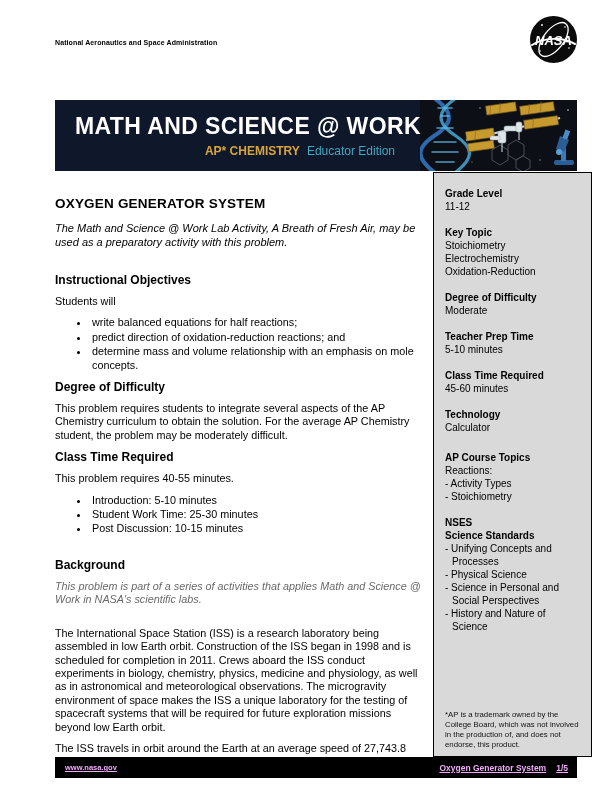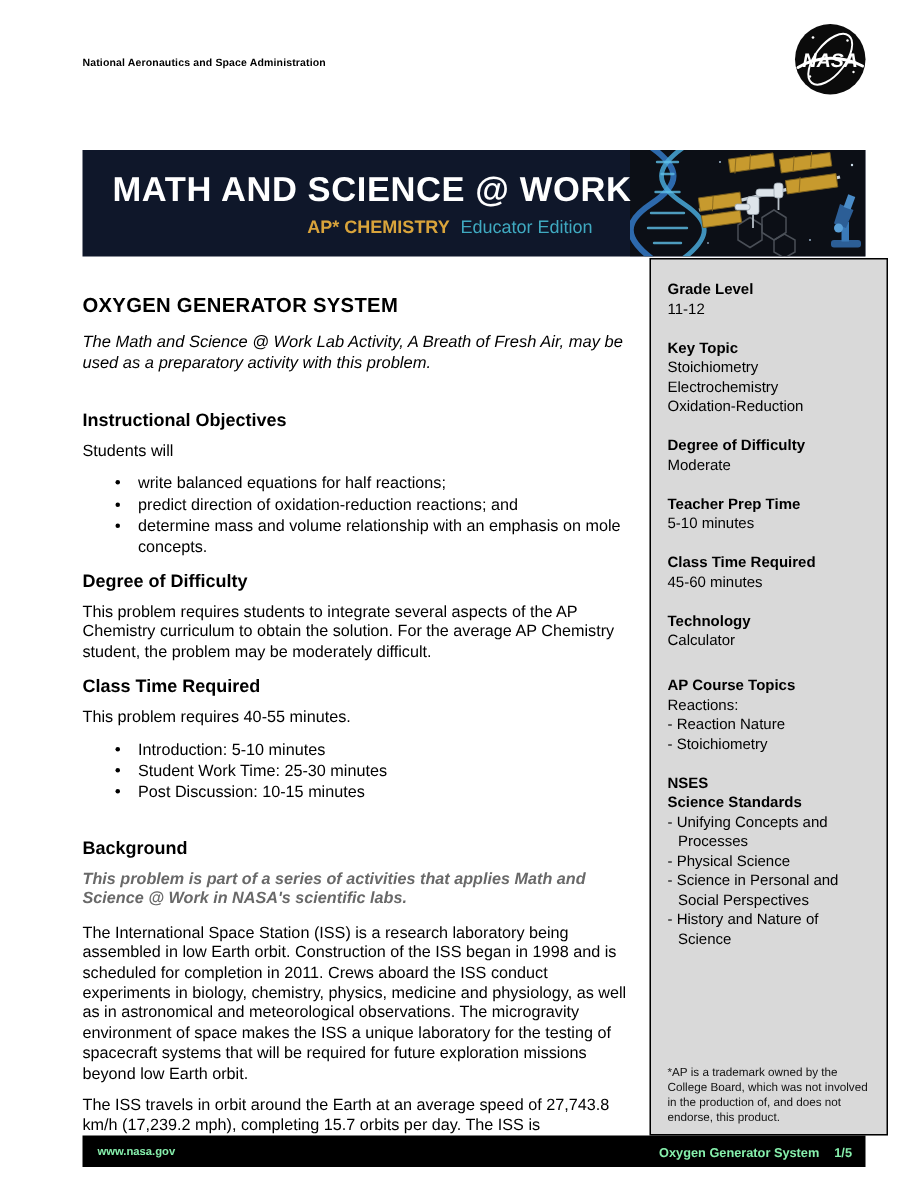--- a/index.html
+++ b/index.html
@@ -37,21 +37,21 @@
   .banner-art { width:157px; height:71px; display:block; }
 
   
   .main { position:absolute; left:55px; top:196px; width:366px; color:#000; }
   .main h1 { font-size:13.5px; font-weight:bold; margin-bottom:11px; letter-spacing:.2px; }
   .main .intro { font-size:11px; font-style:italic; line-height:13.5px; margin-bottom:24px; }
   .main h2 { font-size:12px; font-weight:bold; margin-top:8px; margin-bottom:8px; }
   .main p, .main .lead { font-size:10.8px; line-height:13.4px; margin-bottom:8px; }
   .main ul { margin:2px 0 6px 0; padding-left:35px; }
   .main li { font-size:10.8px; line-height:13.4px; padding-left:2px; margin-bottom:1px; }
-  .main .bg-note { color:#696969; font-style:italic; font-size:10.8px; line-height:13.4px; margin-bottom:9px;font-weight:bold; }
+  .main .bg-note { color:#696969; font-style:italic; font-size:10.8px; line-height:13.4px; margin-bottom:20px; }
   .main .h2-bg { margin-top:22px; }
 
   
   .sidebar {
     position:absolute; left:433px; top:172px; width:159px; height:585px;
     background:#d9d9d9; border:1.5px solid #000;
     padding:14px 10px 10px 11px;
     font-size:10px; line-height:13px; color:#000;
     display:flex; flex-direction:column;
   }
@@ -60,23 +60,24 @@
   .sb-li { padding-left:7px; text-indent:-7px; }
   .sb-divider {
     margin:-6px 0 10px 0; white-space:nowrap; overflow:hidden;
     letter-spacing:.4px; color:#222;
   }
   .sb-footnote { margin-top:64px; font-size:7.8px; line-height:10px; color:#111; }
 
   
   .footer {
     position:absolute; left:55px; top:757px; width:522px; height:21px;
-    background:#000; color:#86efac;
+    background:#000; color:#f0abfc;
     display:flex; align-items:center; justify-content:space-between;
     padding:0 9px 0 10px;
+    text-decoration:underline;
   }
   .footer .url { font-size:7.5px; font-weight:bold; }
   .footer .right { font-size:8.5px; font-weight:bold; }
   .footer .pg { margin-left:10px; }
 </style>
 </head>
 <body>
 
 <div class="page">
 
@@ -219,21 +220,21 @@
       <div>45-60 minutes</div>
     </div>
     <div class="sb-entry">
       <div class="sb-label">Technology</div>
       <div>Calculator</div>
     </div>
     <div class="sb-divider">-------------------------------</div>
     <div class="sb-entry">
       <div class="sb-label">AP Course Topics</div>
       <div>Reactions:</div>
-      <div class="sb-li">- Reaction Nature</div>
+      <div class="sb-li">- Activity Types</div>
       <div class="sb-li">- Stoichiometry</div>
     </div>
     <div class="sb-entry">
       <div class="sb-label">NSES</div>
       <div class="sb-label">Science Standards</div>
       <div class="sb-li">- Unifying Concepts and Processes</div>
       <div class="sb-li">- Physical Science</div>
       <div class="sb-li">- Science in Personal and Social Perspectives</div>
       <div class="sb-li">- History and Nature of Science</div>
     </div>

